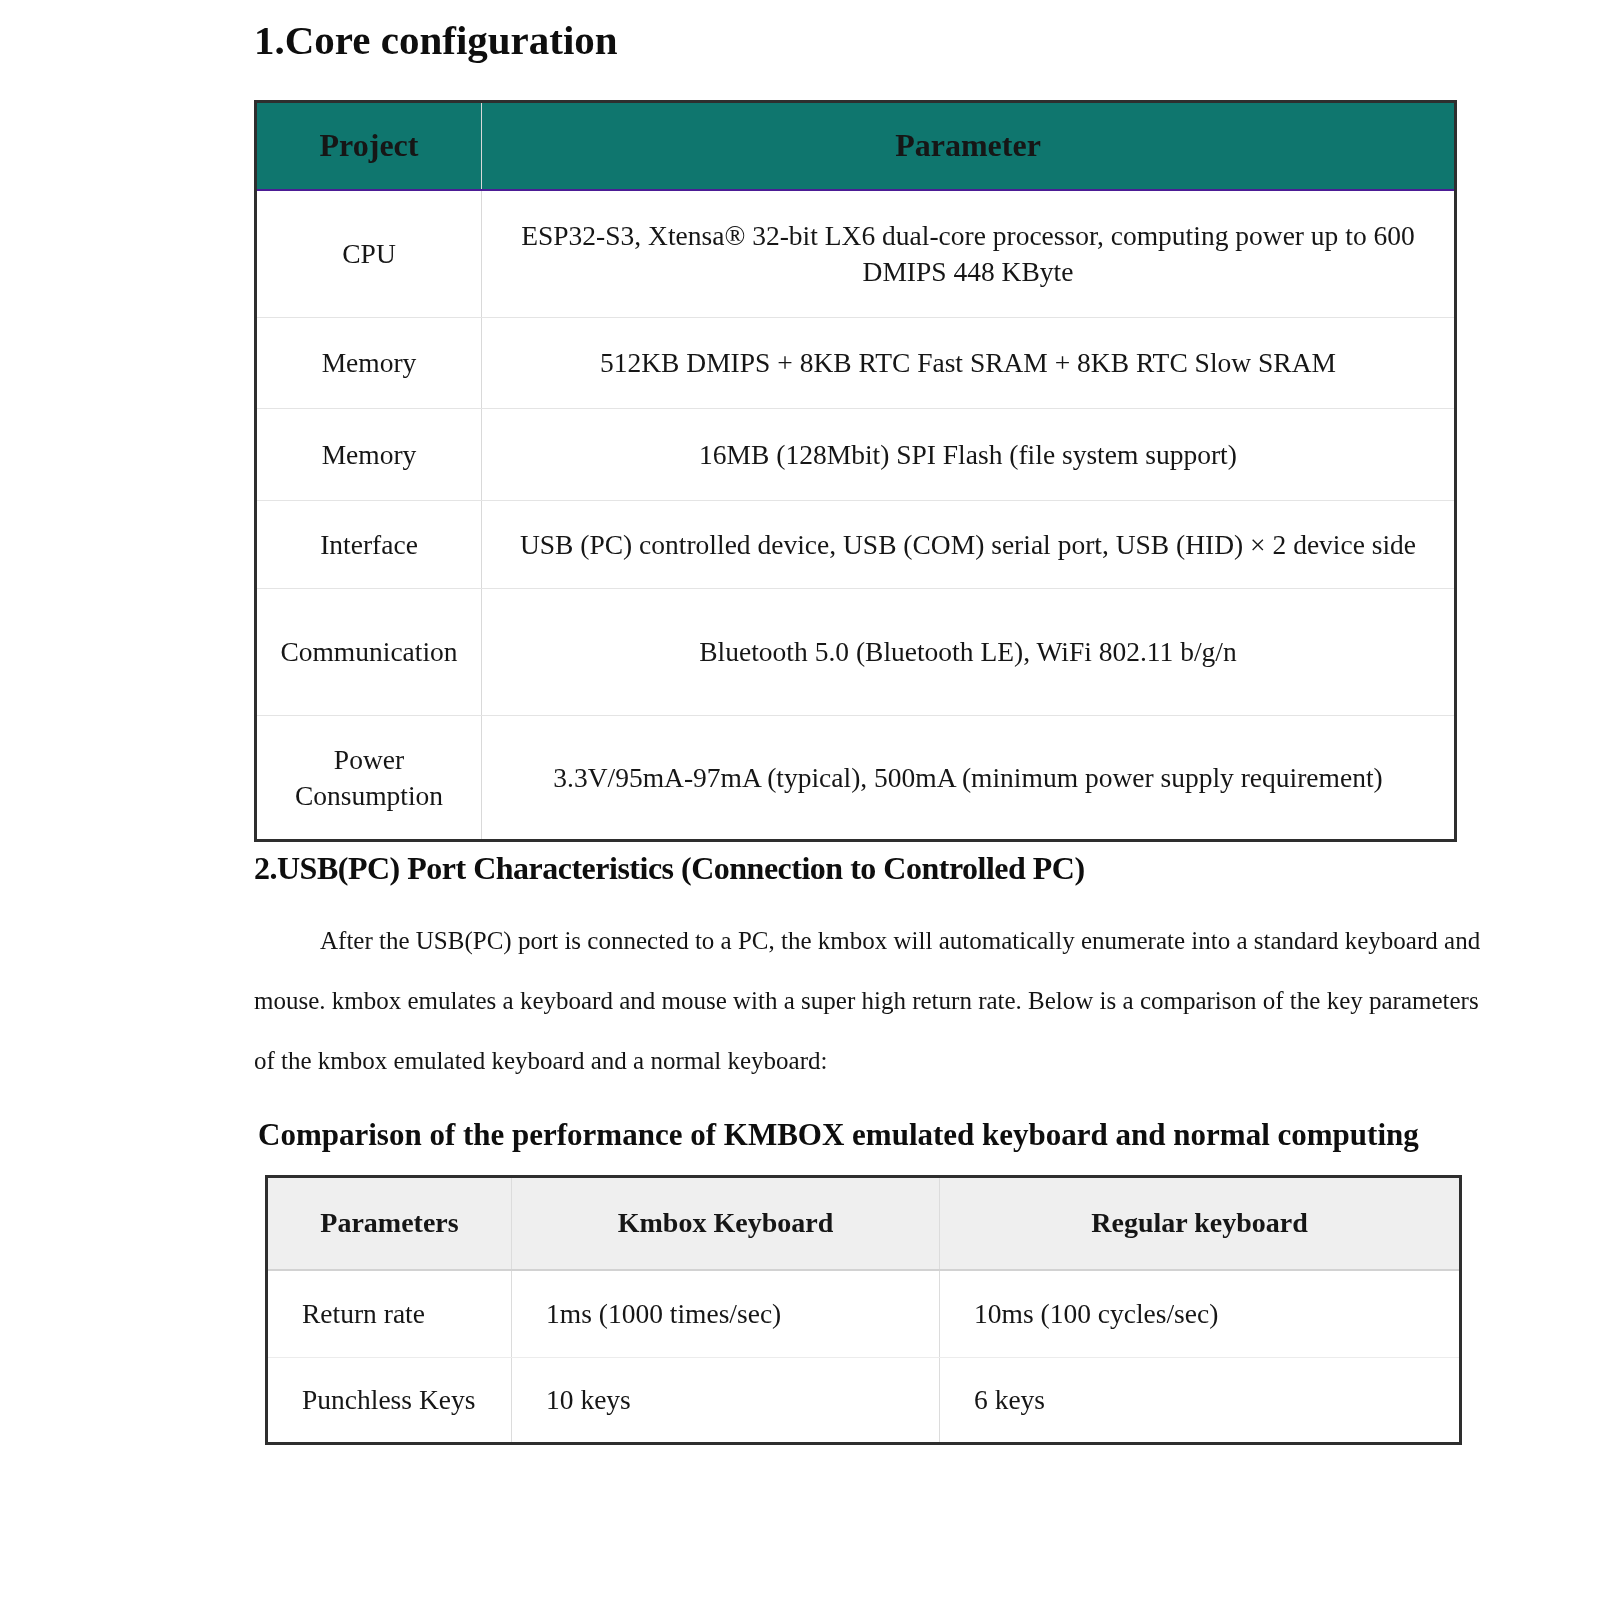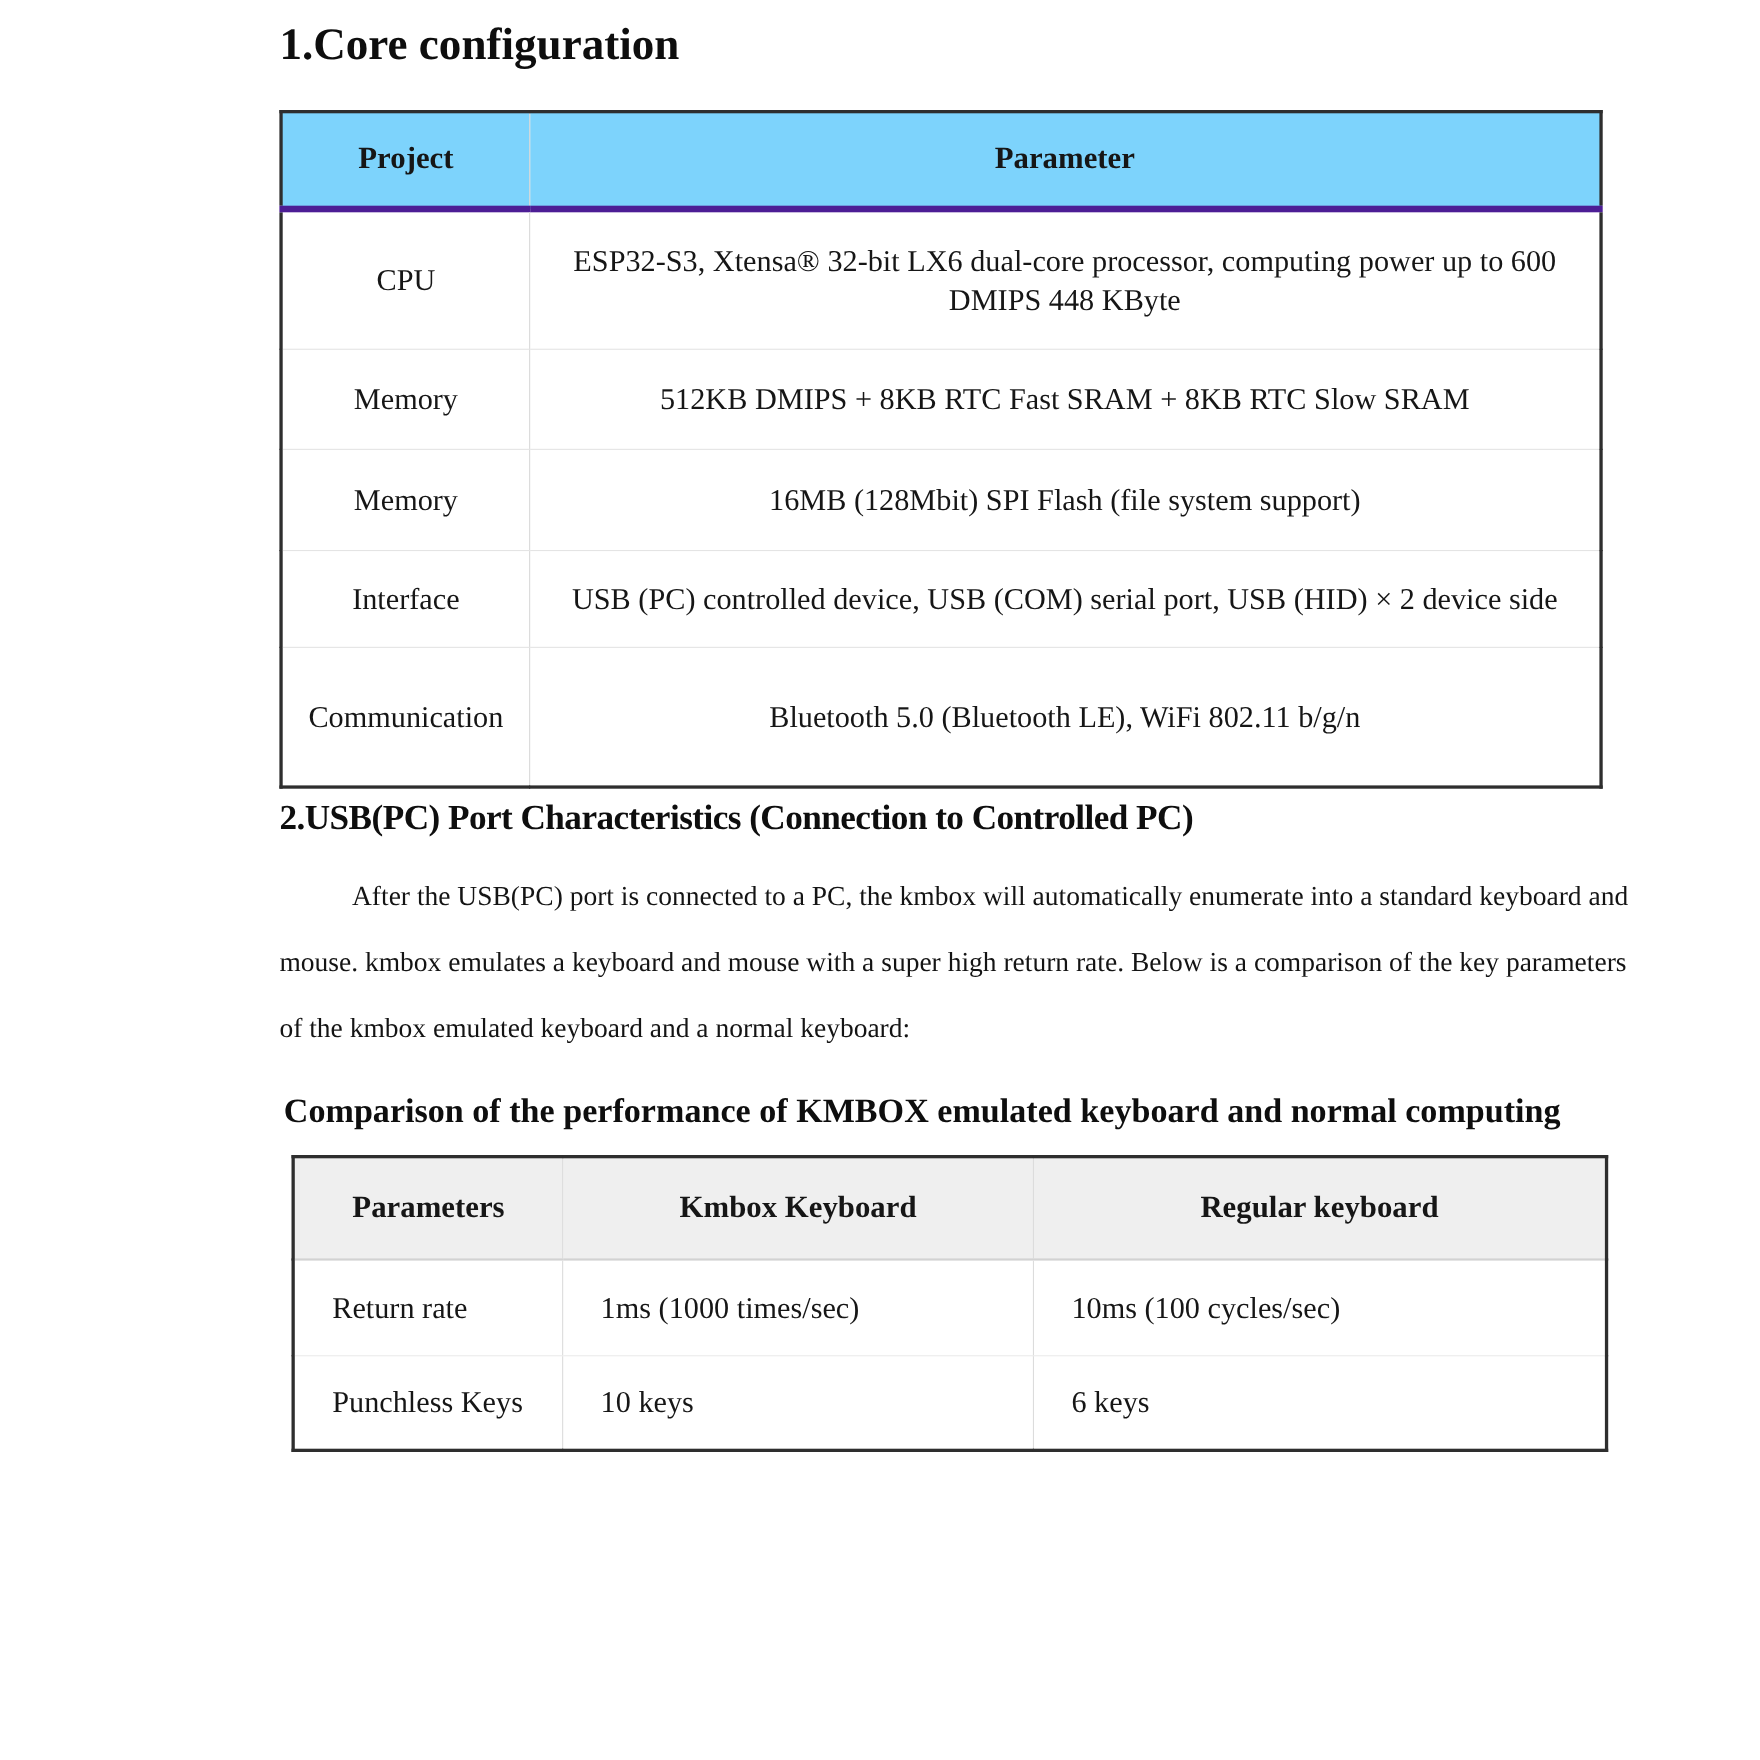--- a/index.html
+++ b/index.html
@@ -37,24 +37,24 @@
     border: 1px solid #e4e4e4;
     border-left: 1px solid #d9d9d9;
     border-right: 1px solid #d9d9d9;
     text-align: center;
     vertical-align: middle;
     font-size: 27.5px;
     padding: 4px 12px;
     line-height: 1.3;
   }
   .spec-table .hdr td {
-    background: #7dd3fc;
-    font-weight: 700;
-    font-size: 28px;
-    border-bottom: 6px solid #4c1d95;
+    background: #0f766e;
+    font-weight: 700;
+    font-size: 32px;
+    border-bottom: 2px solid #4c1d95;
   }
   .spec-table tr:nth-child(1) { height: 88px; }
   .spec-table tr:nth-child(2) { height: 128px; }
   .spec-table tr:nth-child(3) { height: 91px; }
   .spec-table tr:nth-child(4) { height: 92px; }
   .spec-table tr:nth-child(5) { height: 88px; }
   .spec-table tr:nth-child(6) { height: 127px; }
   .spec-table tr:nth-child(7) { height: 125px; }
   .spec-table col.c-project { width: 226px; }
   .spec-table col.c-parameter { width: 974px; }
@@ -151,20 +151,24 @@
         <td>Memory</td>
         <td>16MB (128Mbit) SPI Flash (file system support)</td>
       </tr>
       <tr>
         <td>Interface</td>
         <td>USB (PC) controlled device, USB (COM) serial port, USB (HID) × 2 device side</td>
       </tr>
       <tr>
         <td>Communication</td>
         <td>Bluetooth 5.0 (Bluetooth LE), WiFi 802.11 b/g/n</td>
+      </tr>
+      <tr>
+        <td>Power Consumption</td>
+        <td>3.3V/95mA-97mA (typical), 500mA (minimum power supply requirement)</td>
       </tr>
     </tbody>
   </table>
 
   <h1 class="h2">2.USB(PC) Port Characteristics (Connection to Controlled PC)</h1>
 
   <p class="para">After the USB(PC) port is connected to a PC, the kmbox will automatically enumerate into a standard keyboard and mouse. kmbox emulates a keyboard and mouse with a super high return rate. Below is a comparison of the key parameters of the kmbox emulated keyboard and a normal keyboard:</p>
 
   <div class="tbl-caption">Comparison of the performance of KMBOX emulated keyboard and normal computing</div>
 

